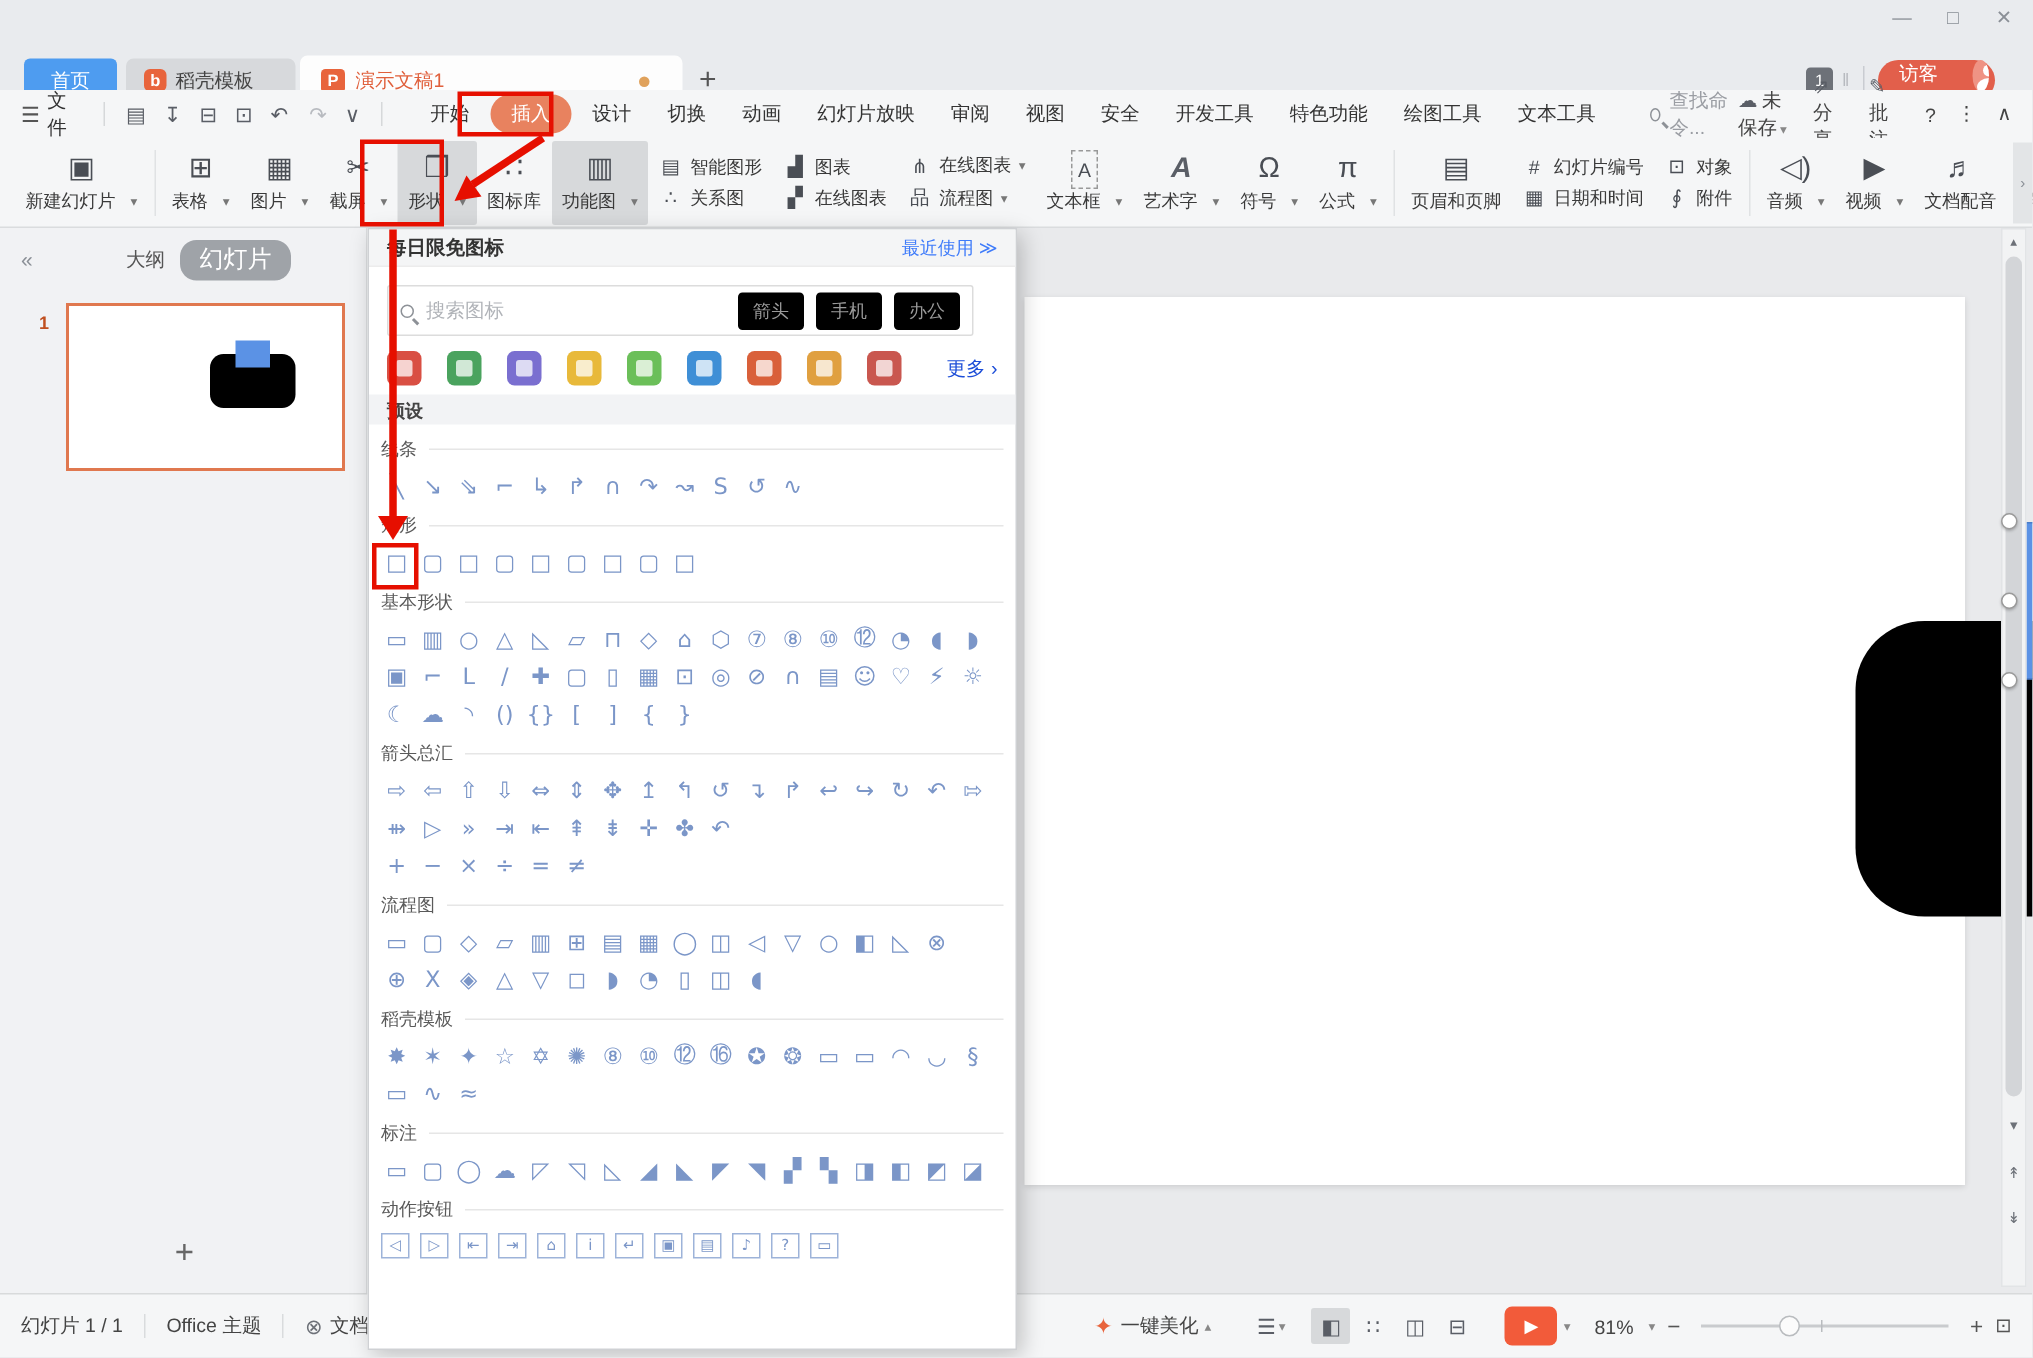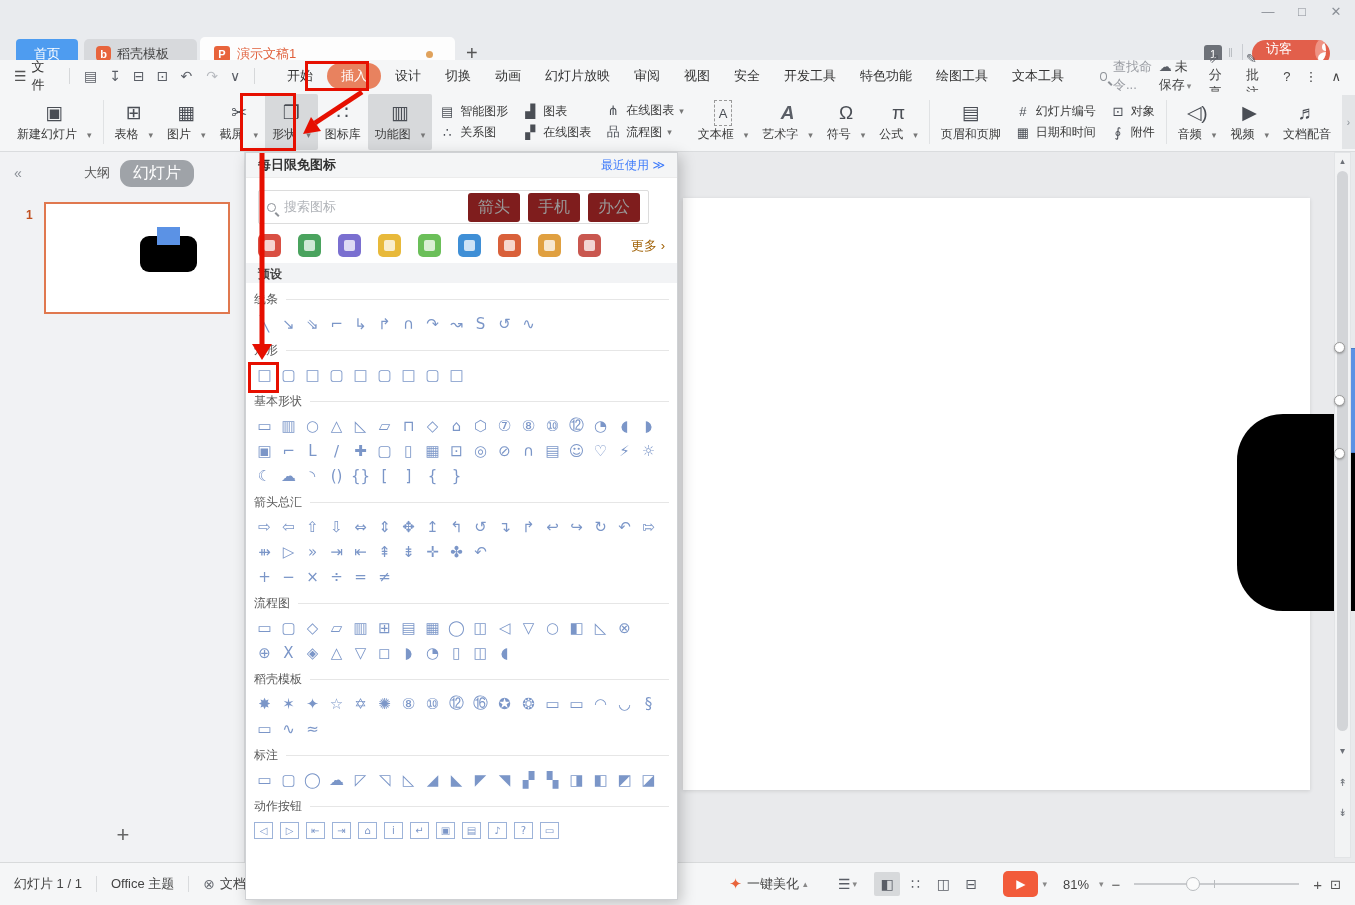--- a/index.html
+++ b/index.html
@@ -89,25 +89,25 @@
 
   
   #shapes-panel { position:absolute; left:245px; top:152px; width:433px; height:748px; background:#fff; border:1px solid #cfd1d4; box-shadow:3px 4px 14px rgba(0,0,0,.22); z-index:10; overflow:hidden; }
   .sp-banner { height:25px; background:#f4f5f6; display:flex; align-items:center; padding:0 12px; border-bottom:1px solid #ececec; }
   .sp-banner .bt { font-weight:bold; color:#333; font-size:13px; }
   .sp-recent { margin-left:auto; color:#3e7bfa; font-size:12px; }
   .sp-search-wrap { padding:12px 28px 0 12px; }
   .sp-search { height:34px; border:1px solid #dcdcdc; border-radius:2px; display:flex; align-items:center; padding:0 8px; gap:8px; }
   .sp-search .ph { color:#b0b3b8; font-size:13px; }
   .sp-tags { margin-left:auto; display:flex; gap:8px; }
-  .sp-tag { background:#7f1d1d; color:#999; font-size:16px; border-radius:3px; padding:4px 10px; }
+  .sp-tag { background:#000000; color:#999; font-size:12px; border-radius:3px; padding:4px 10px; }
   .sp-icons-row { display:flex; align-items:center; padding:10px 12px 6px 12px; gap:17px; }
   .d-ico { width:23px; height:23px; border-radius:5px; position:relative; }
   .d-ico::after { content:""; position:absolute; left:6px; top:6px; width:11px; height:11px; background:rgba(255,255,255,.75); border-radius:2px; }
-  .sp-more { margin-left:auto; color:#a16207; font-size:13px; }
+  .sp-more { margin-left:auto; color:#1d4ed8; font-size:13px; }
   .sp-preset { background:#f2f3f5; font-weight:bold; color:#444; font-size:12px; padding:3px 12px; height:20px; }
   .sp-sections { padding:2px 8px 0 8px; }
   .sec-label { display:flex; align-items:center; gap:8px; margin:6px 0 3px 0; }
   .sec-label .t { color:#5a5a5a; font-size:12px; white-space:nowrap; }
   .sec-label .ln { flex:1; height:1px; background:#e6e6e6; }
   .shape-row { display:flex; gap:3px; height:25px; align-items:center; }
   .shape-cell { width:21px; height:22px; display:flex; align-items:center; justify-content:center; color:#7b96c8; font-size:15px; font-family:"DejaVu Sans",sans-serif; }
   .shape-cell.boxed { border:1px solid #9db3d9; width:19px; height:17px; font-size:10px; margin-right:4px; }
 
   

